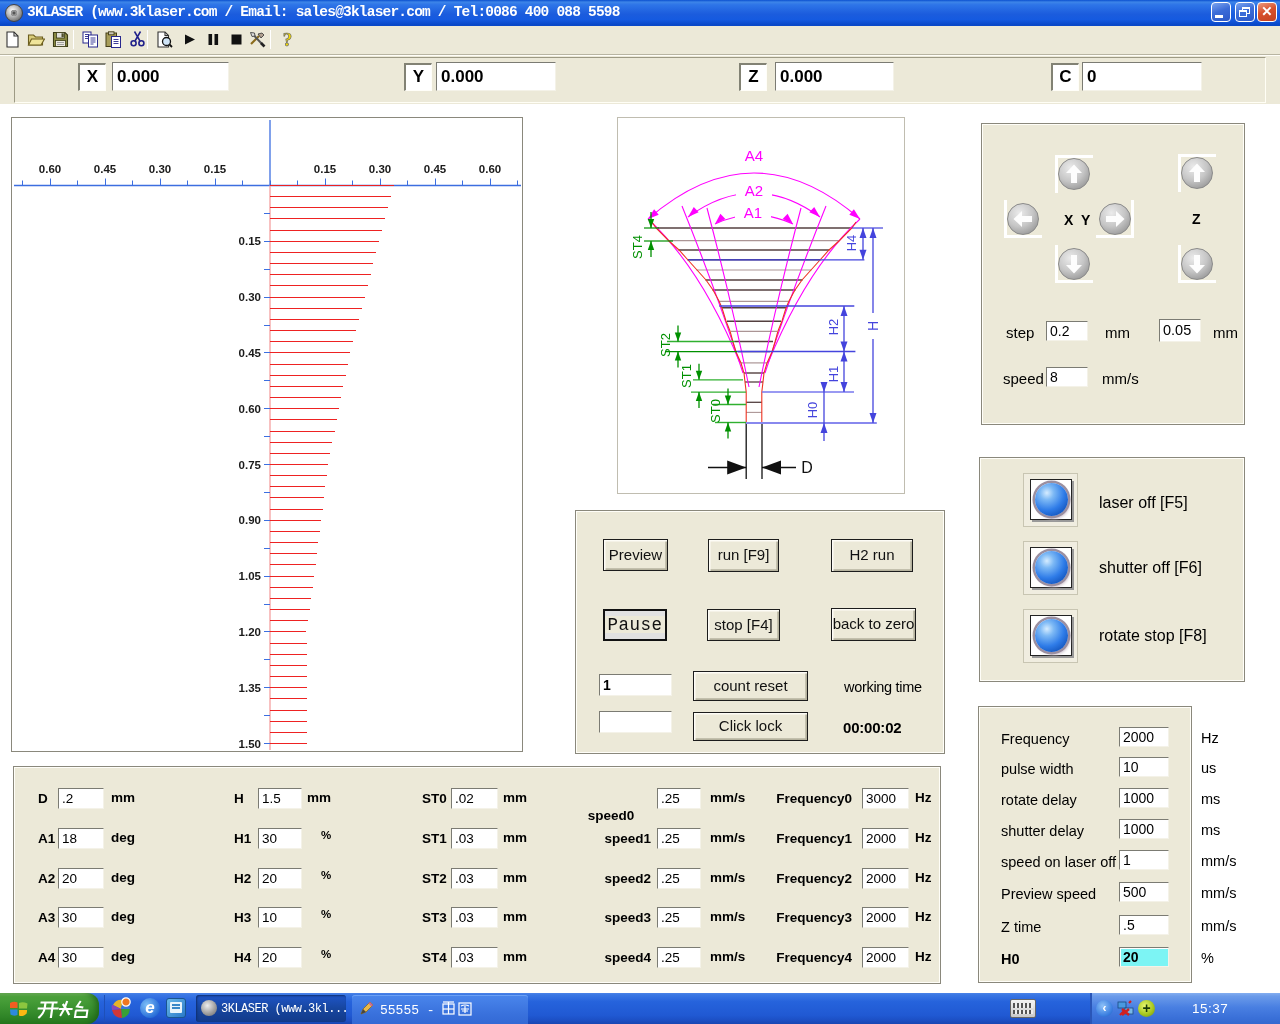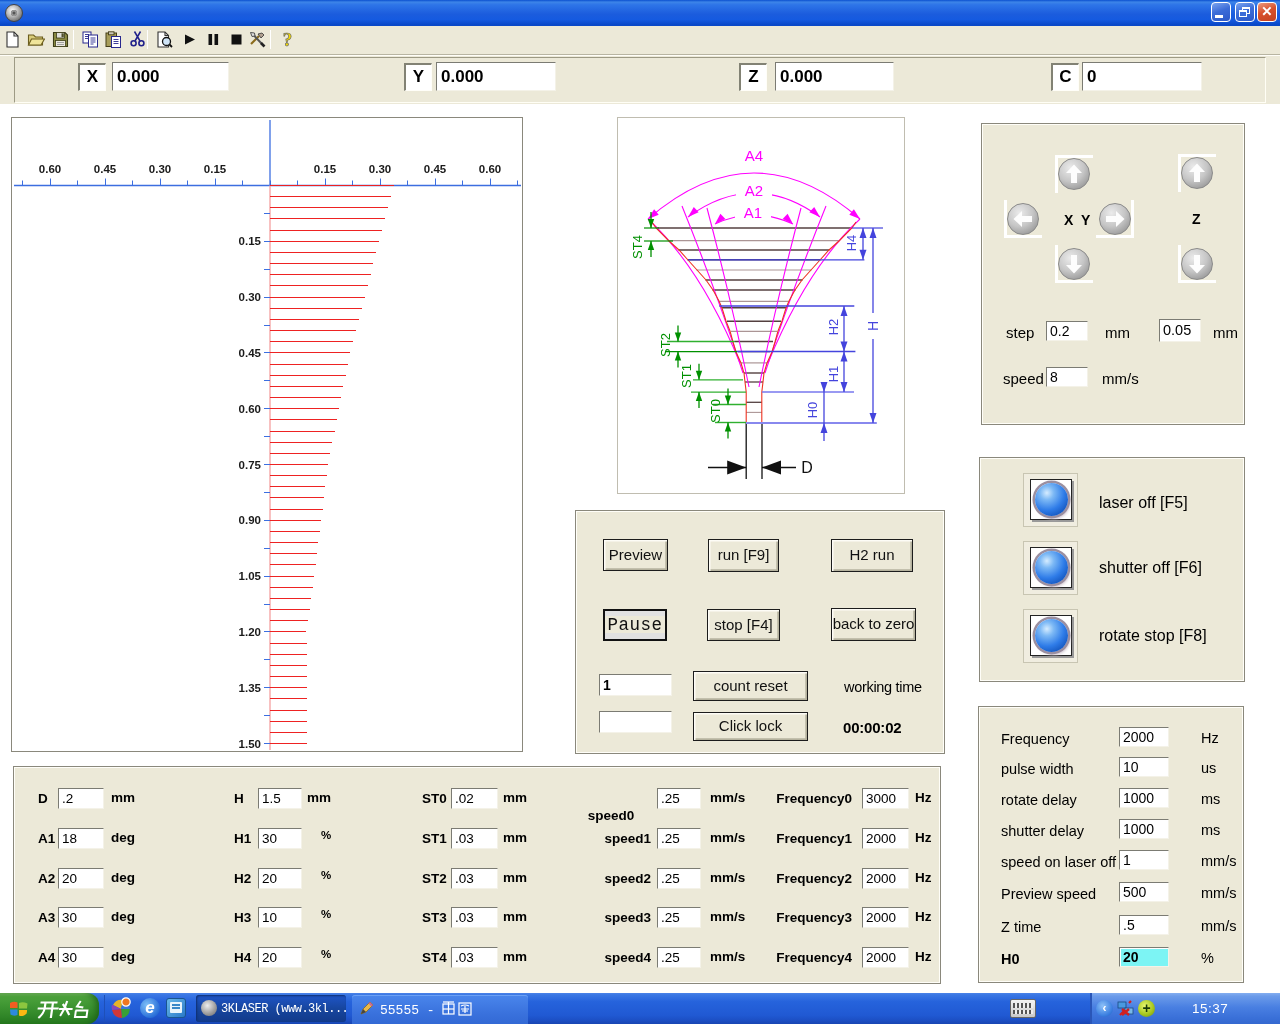--- a/index.html
+++ b/index.html
@@ -6,20 +6,21 @@
 .inp{position:absolute;background:#fff;border-top:1.5px solid #7b7b73;border-left:1.5px solid #7b7b73;border-right:1px solid #f4f2e8;border-bottom:1px solid #f4f2e8;box-shadow:1px 1px 0 #fff inset;font-family:"Liberation Sans",sans-serif;color:#000}
 .etch{border:1px solid #8a887c;box-shadow:inset 0 0 0 1px #fffef8}
 .btn{position:absolute;white-space:nowrap;border:1.6px solid #1c1c1c;background:#ece9d8;box-shadow:inset 1.5px 1.5px 0 #fdfcf6, inset -1.7px -1.7px 0 #b5b29e;font-family:"Liberation Sans",sans-serif;font-size:15px;color:#111;text-align:center}
 .lbl{position:absolute;color:#000}
 </style></head>
 <body>
 
 <div class="abs" style="left:0;top:0;width:1280px;height:26px;background:linear-gradient(180deg,#0a50d0 0%,#3d85e8 8%,#2e75e8 18%,#1b5cdd 55%,#155ae0 75%,#0948c8 95%);">
 <div class="abs" style="left:5px;top:4px;width:18px;height:18px;border-radius:50%;background:radial-gradient(circle at 40% 35%,#ffffff,#bbbbbb 40%,#777777 75%,#555 100%);border:1px solid #444"></div>
 <div class="abs" style="left:11px;top:10px;width:6px;height:6px;border-radius:50%;background:#555;box-shadow:inset 0 0 0 1.5px #999"></div>
+<div class="abs" style="left:27px;top:4px;font-family:'Liberation Mono',monospace;font-weight:bold;font-size:14.5px;color:#ffffff;letter-spacing:-0.8px;white-space:nowrap">3KLASER (www.3klaser.com / Email: sales@3klaser.com / Tel:0086 400 088 5598</div>
 <div class="abs" style="left:1211px;top:2px;width:20px;height:20px;border-radius:4px;background:linear-gradient(160deg,#7ba4ef,#3b6cd8 45%,#2b58c8);border:1.3px solid #fff;">
       <div class="abs" style="left:3px;top:12px;width:8px;height:3px;background:#fff"></div>
     </div>
 <div class="abs" style="left:1234.5px;top:2px;width:20px;height:20px;border-radius:4px;background:linear-gradient(160deg,#7ba4ef,#3b6cd8 45%,#2b58c8);border:1.3px solid #fff;">
       <div class="abs" style="left:6.5px;top:4px;width:8px;height:7px;border:1.3px solid #fff;border-top-width:2.5px"></div>
       <div class="abs" style="left:3.5px;top:7px;width:8px;height:7px;border:1.3px solid #fff;border-top-width:2.5px;background:#3b6cd8"></div>
     </div>
 <div class="abs" style="left:1257px;top:2px;width:20px;height:20px;border-radius:4px;background:linear-gradient(160deg,#eb9a7e,#d8512c 45%,#c44120);border:1.3px solid #fff;color:#fff;font-size:13.5px;font-weight:bold;text-align:center;line-height:18px;font-family:'Liberation Sans'">✕</div>
 </div>
 
@@ -405,21 +406,21 @@
 <div class="abs" style="left:11px;top:9px;width:33px;height:33px;border-radius:50%;background:radial-gradient(circle at 36% 30%,#d5ecff 0%,#7db9f5 22%,#2f7ce8 55%,#1050b8 85%,#0a3c90 100%);box-shadow:0 0 0 2.5px #9b8fa0, 2px 3px 3px #cfc4cf"></div>
 </div>
     <div class="abs" style="left:43px;top:151px;width:55px;height:54px;background:#f0ede0;border:1px solid #c8c5b2">
 <div class="abs" style="left:6px;top:5px;width:42px;height:41px;background:#fff;border:1.6px solid #222;box-shadow:2px 2px 0 #999"></div>
 <div class="abs" style="left:11px;top:9px;width:33px;height:33px;border-radius:50%;background:radial-gradient(circle at 36% 30%,#d5ecff 0%,#7db9f5 22%,#2f7ce8 55%,#1050b8 85%,#0a3c90 100%);box-shadow:0 0 0 2.5px #9b8fa0, 2px 3px 3px #cfc4cf"></div>
 </div>
 <div class="lbl" style="left:119px;top:36px;font-size:16px">laser off [F5]</div>
 <div class="lbl" style="left:119px;top:101px;font-size:16px">shutter off [F6]</div>
 <div class="lbl" style="left:119px;top:169px;font-size:16px">rotate stop [F8]</div>
 </div>
-<div class="abs etch" style="left:978px;top:706px;width:266px;height:277px;background:#ece9d8">
+<div class="abs etch" style="left:978px;top:706px;width:214px;height:277px;background:#ece9d8">
     <div class="lbl" style="left:22px;top:24px;font-size:14.5px;">Frequency</div>
     <div class="inp" style="left:140px;top:20px;width:50px;height:20px;font-size:14px;line-height:18px;padding-left:3px;">2000</div>
     <div class="lbl" style="left:222px;top:23px;font-size:14.5px">Hz</div>
     <div class="lbl" style="left:22px;top:54px;font-size:14.5px;">pulse width</div>
     <div class="inp" style="left:140px;top:50px;width:50px;height:20px;font-size:14px;line-height:18px;padding-left:3px;">10</div>
     <div class="lbl" style="left:222px;top:53px;font-size:14.5px">us</div>
     <div class="lbl" style="left:22px;top:85px;font-size:14.5px;">rotate delay</div>
     <div class="inp" style="left:140px;top:81px;width:50px;height:20px;font-size:14px;line-height:18px;padding-left:3px;">1000</div>
     <div class="lbl" style="left:222px;top:84px;font-size:14.5px">ms</div>
     <div class="lbl" style="left:22px;top:116px;font-size:14.5px;">shutter delay</div>

